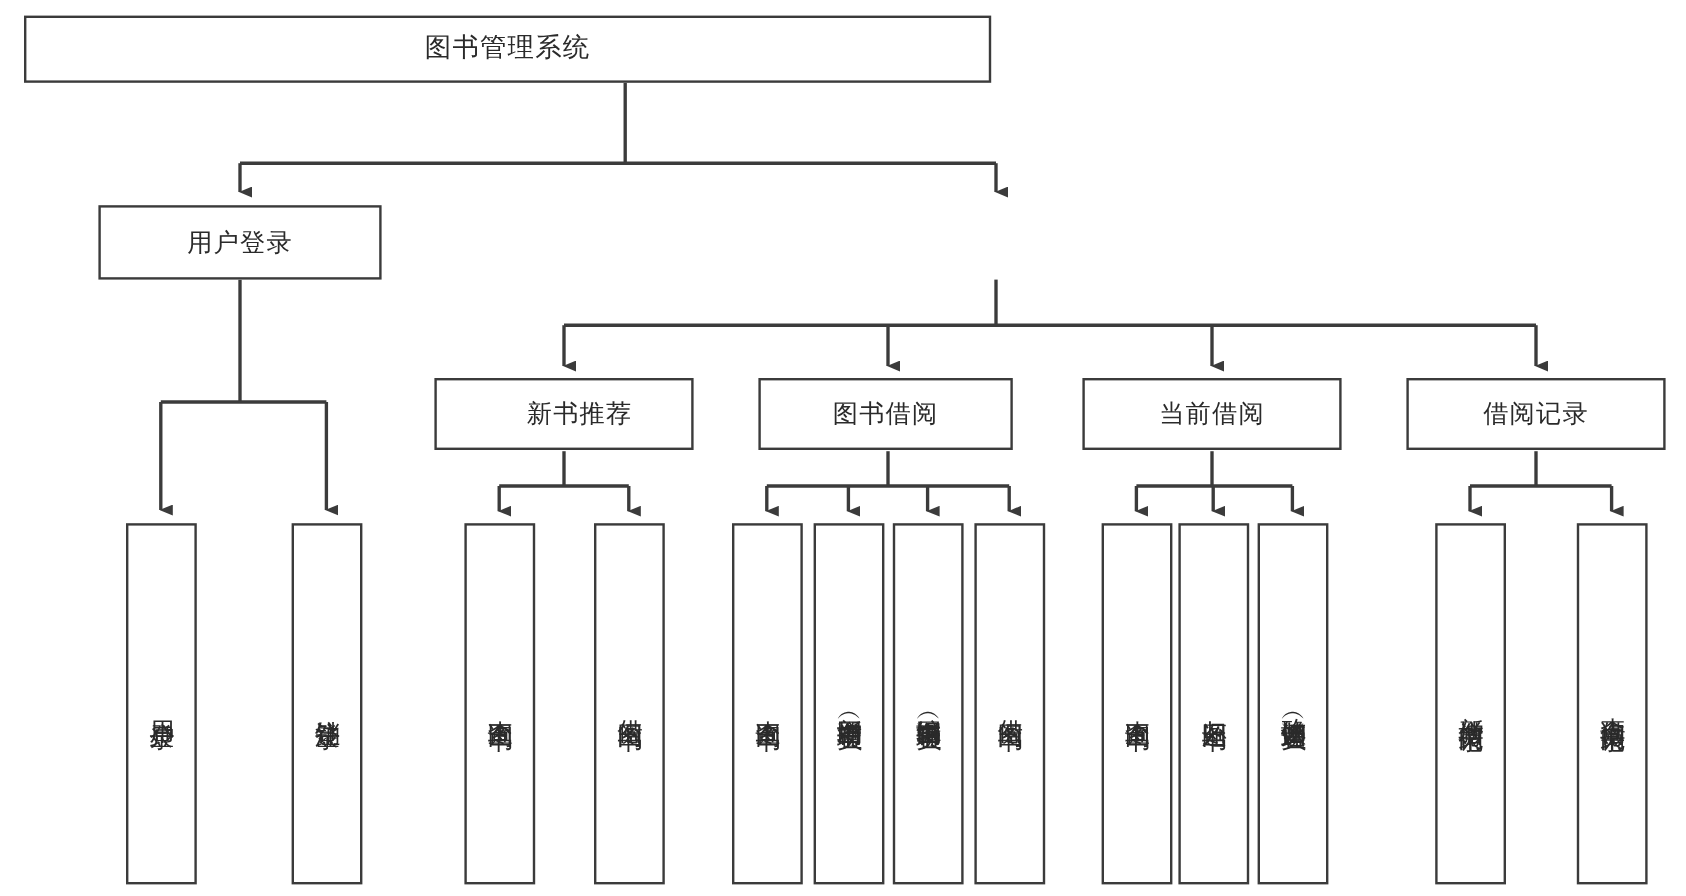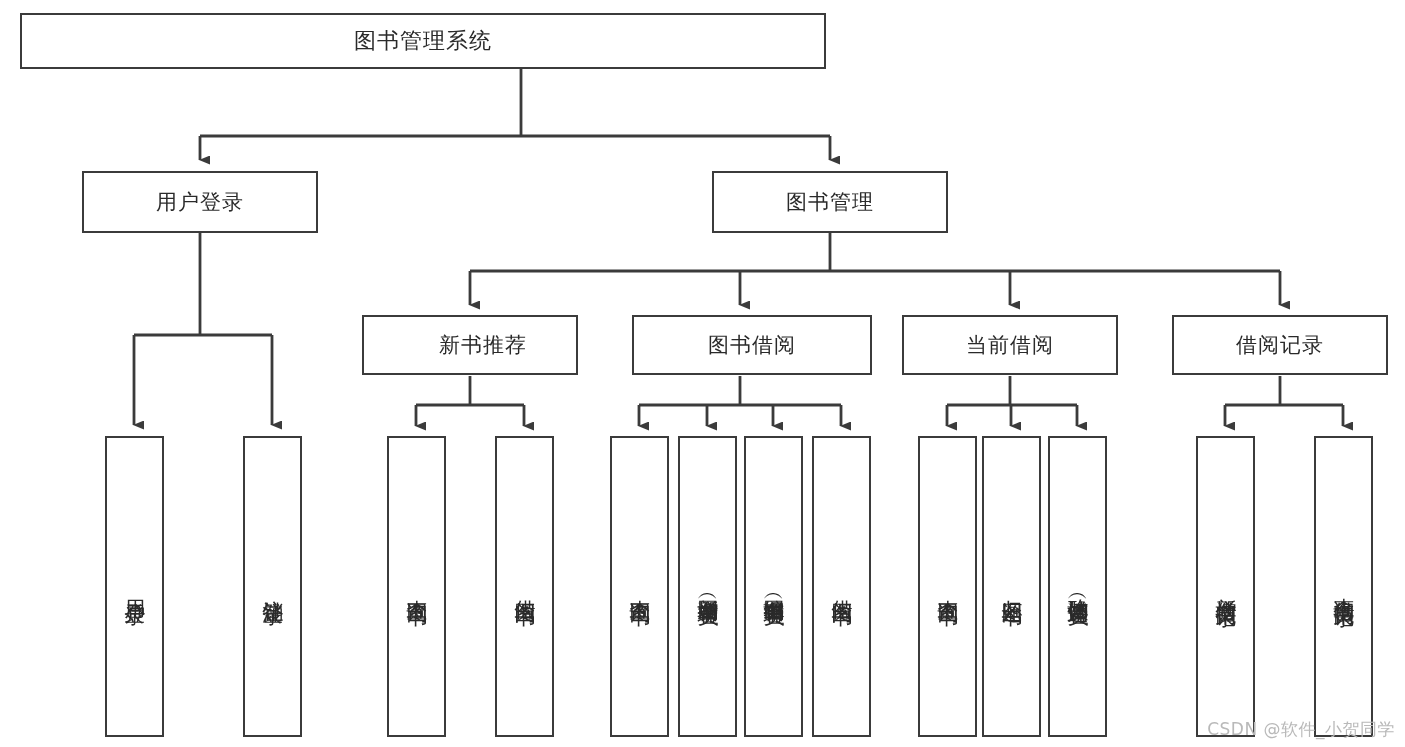--- a/index.html
+++ b/index.html
@@ -132,28 +132,25 @@
     </g>
   </svg>
 
   <div class="node root horiz" style="left:20px; top:13px; width:806px; height:56px;">
     <span class="lbl">图书管理系统</span>
   </div>
 
   <div class="node horiz" style="left:82px; top:171px; width:236px; height:62px;">
     <span class="lbl">用户登录</span>
   </div>
-  <div class="node horiz" style="left:712px; top:171px; width:236px; height:62px;">
-    <span class="lbl">图书管理</span>
-  </div>
 
   <div class="node horiz" style="left:362px; top:315px; width:216px; height:60px;padding-left:26px;">
     <span class="lbl">新书推荐</span>
   </div>
-  <div class="node horiz" style="left:632px; top:315px; width:240px; height:60px;">
+  <div class="node horiz" style="left:632px; top:315px; width:212px; height:60px;">
     <span class="lbl">图书借阅</span>
   </div>
   <div class="node horiz" style="left:1172px; top:315px; width:216px; height:60px;">
     <span class="lbl">借阅记录</span>
   </div>
   <div class="node horiz" style="left:902px; top:315px; width:216px; height:60px;">
     <span class="lbl">当前借阅</span>
   </div>
 
   <div class="node vert" style="left:105px; top:436px; width:59px; height:301px;">
@@ -193,15 +190,14 @@
     <span class="lbl">确认归还（管理员）</span>
   </div>
 
   <div class="node vert" style="left:1196px; top:436px; width:59px; height:301px;">
     <span class="lbl">新增借阅记录</span>
   </div>
   <div class="node vert" style="left:1314px; top:436px; width:59px; height:301px;">
     <span class="lbl">查询借阅记录</span>
   </div>
 
-  <div class="watermark">CSDN @软件_小贺同学</div>
 
 </div>
 
 </body></html>

